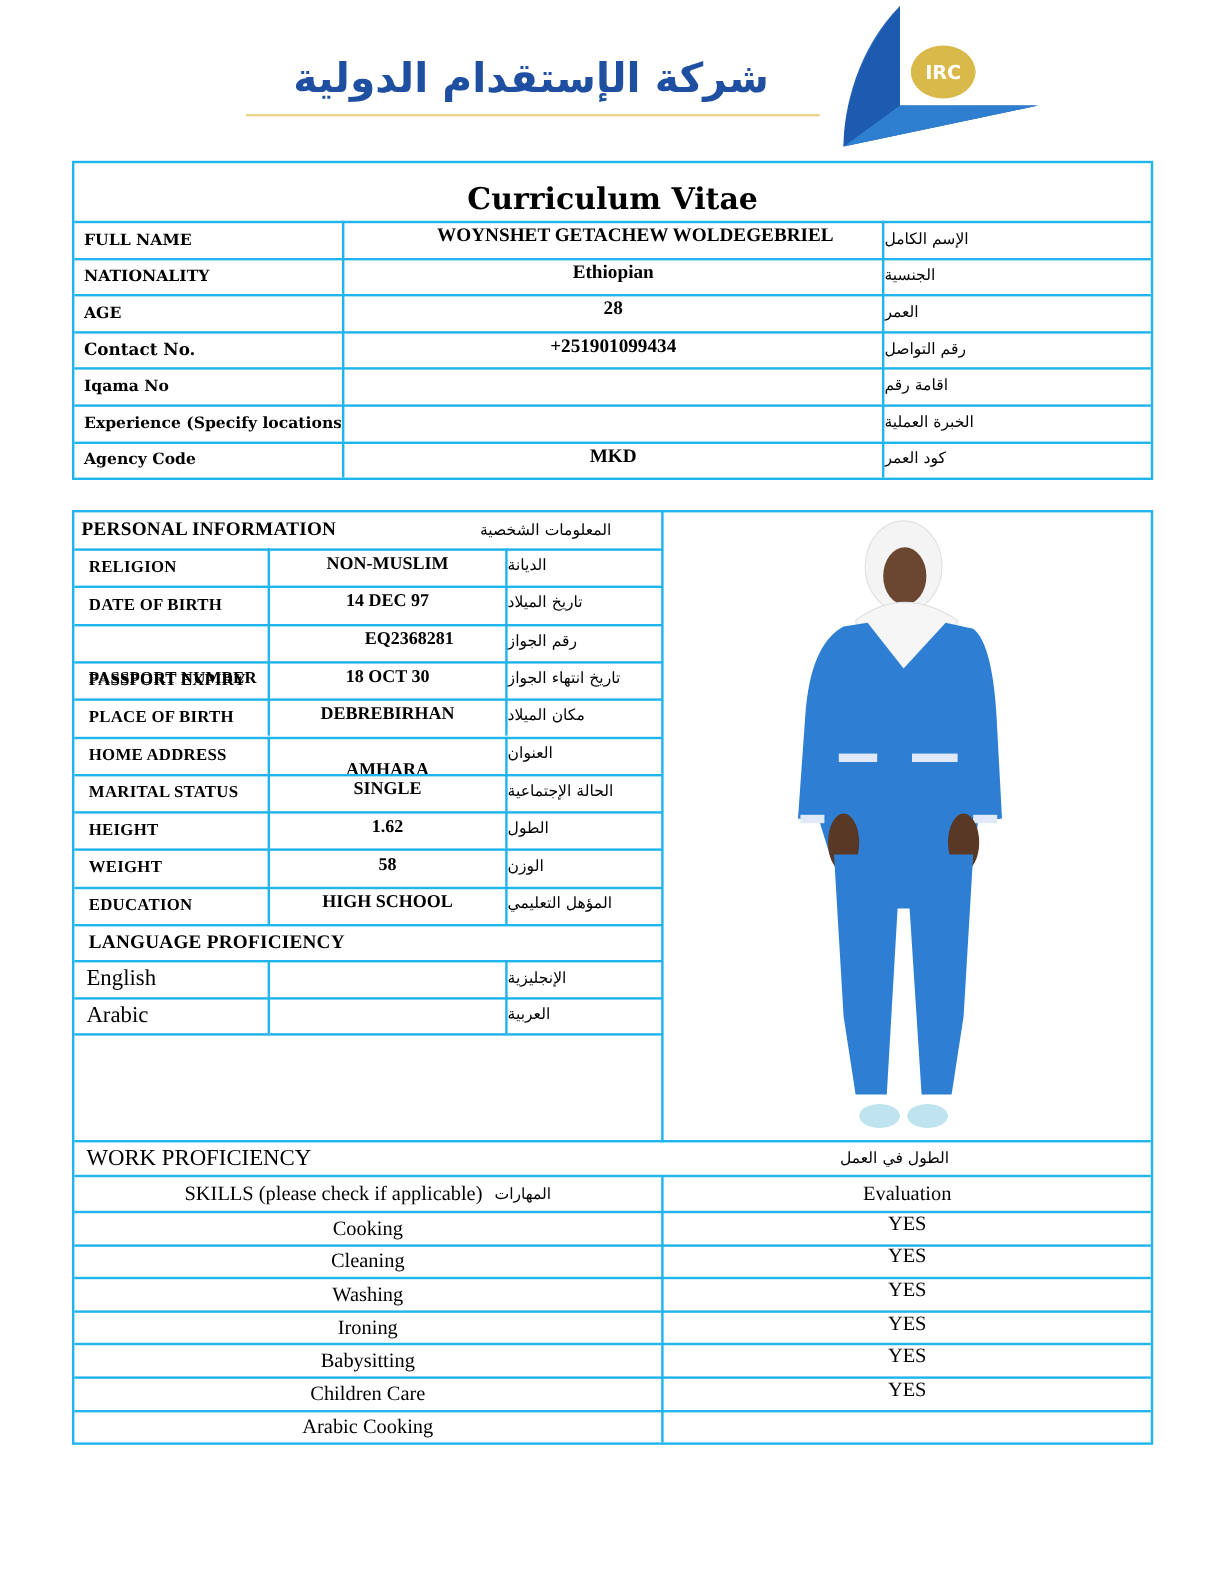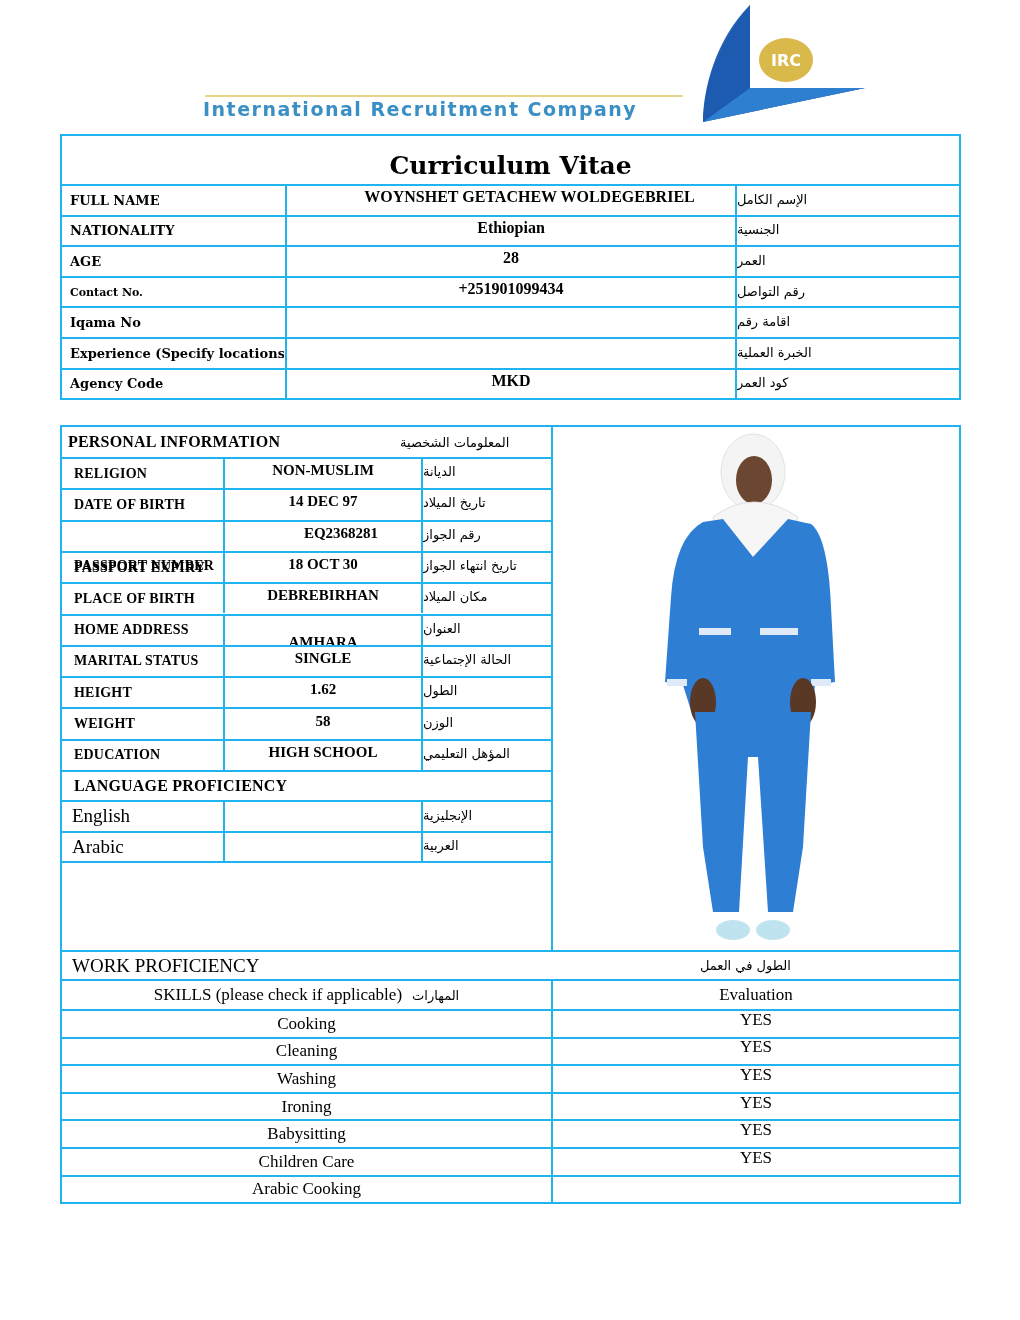--- a/index.html
+++ b/index.html
@@ -18,22 +18,22 @@
   .skill { font-family:"Liberation Serif", serif; font-size:17px; justify-content:center; }
   
   .logo-ar { font-family:"DejaVu Sans", sans-serif; font-weight:bold; color:#1e4fa0; font-size:34px; direction:rtl; letter-spacing:-0.5px; }
   .logo-en { font-family:"DejaVu Sans", sans-serif; font-weight:bold; color:#3a8fc4; font-size:19px; letter-spacing:1.5px; }
   .logo-line { background:#e8d48a; height:2px; }
 </style>
 </head>
 <body>
 
 <div class="abs" style="left:195px;top:0;width:680px;height:130px;">
+  <div class="abs logo-ar" style="left:5px;top:46px;width:485px;text-align:center;">شركة الإستقدام الدولية</div>
   <div class="abs logo-line" style="left:10px;top:95px;width:478px;"></div>
-  <div class="abs logo-en" style="left:8px;top:98px;width:490px;">International Recruitment Company</div>
   <svg class="abs" style="left:500px;top:0;" width="175" height="130" viewBox="0 0 175 130">
     <defs>
       <linearGradient id="g1" x1="0" y1="0" x2="1" y2="1">
         <stop offset="0" stop-color="#2a6fc4"></stop>
         <stop offset="1" stop-color="#163e8c"></stop>
       </linearGradient>
     </defs>
     <path d="M55 5 C 20 40, 8 90, 8 122 L 170 88 L 55 88 Z" fill="url(#g1)"></path>
     <path d="M55 5 L 55 88 L 8 122 C 10 80, 25 40, 55 5 Z" fill="#1d5bb0"></path>
     <path d="M55 88 L 170 88 L 8 122 Z" fill="#2f7fd0"></path>
@@ -60,21 +60,21 @@
     <div class="cell ar" style="left:737px;top:216.6px;width:221px;height:26.6px;">الجنسية</div>
     <div class="abs bt" style="left:62px;top:245.2px;width:897px;height:2px;"></div>
     <div class="abs bl" style="left:285px;top:245.2px;width:2px;height:30.6px;"></div>
     <div class="abs bl" style="left:735px;top:245.2px;width:2px;height:30.6px;"></div>
     <div class="cell lbl" style="left:62px;top:247.2px;width:222px;height:28.6px;font-size:13px;">AGE</div>
     <div class="cell val" style="left:287px;top:246.2px;width:448px;height:24.6px;">28</div>
     <div class="cell ar" style="left:737px;top:247.2px;width:221px;height:26.6px;">العمر</div>
     <div class="abs bt" style="left:62px;top:275.8px;width:897px;height:2px;"></div>
     <div class="abs bl" style="left:285px;top:275.8px;width:2px;height:30.6px;"></div>
     <div class="abs bl" style="left:735px;top:275.8px;width:2px;height:30.6px;"></div>
-    <div class="cell lbl" style="left:62px;top:277.8px;width:222px;height:28.6px;font-size:11px;">Contact No.</div>
+    <div class="cell lbl" style="left:62px;top:277.8px;width:222px;height:28.6px;font-size:14px;">Contact No.</div>
     <div class="cell val" style="left:287px;top:276.8px;width:448px;height:24.6px;">+251901099434</div>
     <div class="cell ar" style="left:737px;top:277.8px;width:221px;height:26.6px;">رقم التواصل</div>
     <div class="abs bt" style="left:62px;top:306.4px;width:897px;height:2px;"></div>
     <div class="abs bl" style="left:285px;top:306.4px;width:2px;height:30.6px;"></div>
     <div class="abs bl" style="left:735px;top:306.4px;width:2px;height:30.6px;"></div>
     <div class="cell lbl" style="left:62px;top:308.4px;width:222px;height:28.6px;font-size:13px;">Iqama No</div>
     <div class="cell val" style="left:287px;top:307.4px;width:448px;height:24.6px;"></div>
     <div class="cell ar" style="left:737px;top:308.4px;width:221px;height:26.6px;">اقامة رقم</div>
     <div class="abs bt" style="left:62px;top:337px;width:897px;height:2px;"></div>
     <div class="abs bl" style="left:285px;top:337px;width:2px;height:30.6px;"></div>

